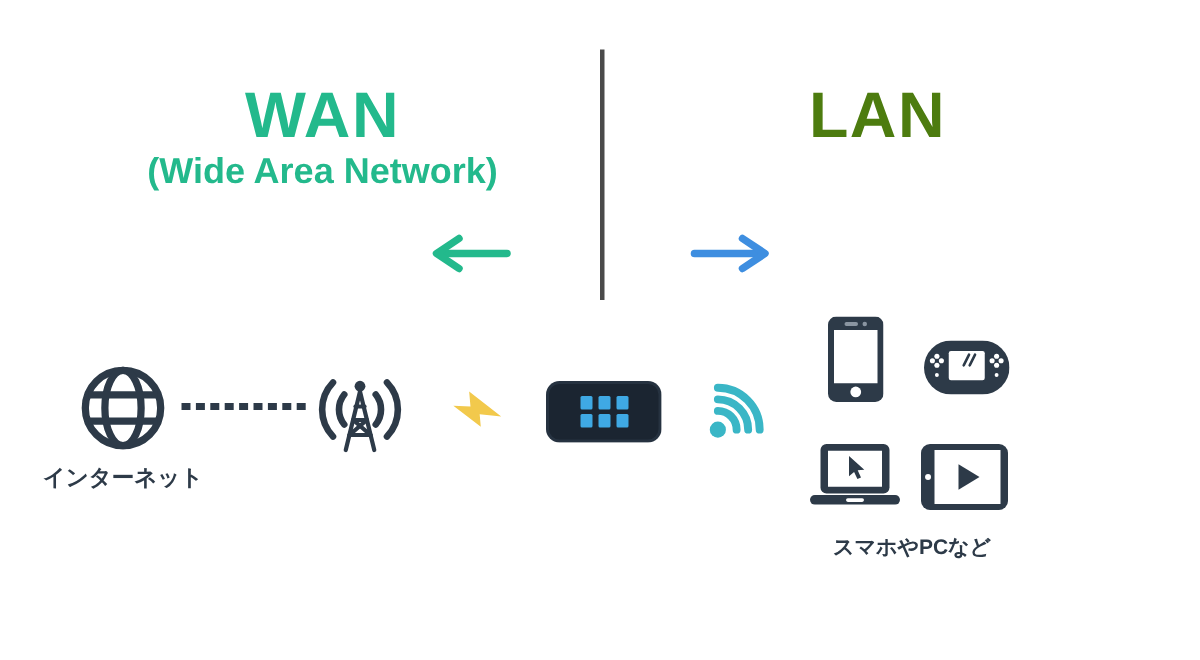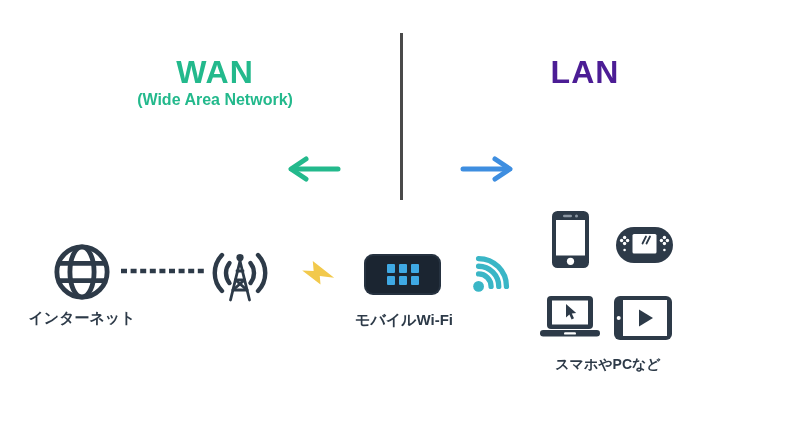--- a/index.html
+++ b/index.html
@@ -3,24 +3,24 @@
 <meta charset="utf-8">
 <style>
   html,body{margin:0;padding:0;background:#fff;}
   .canvas{
     position:relative;width:800px;height:440px;background:#fff;overflow:hidden;
     font-family:"Liberation Sans","DejaVu Sans",sans-serif;
   }
   .abs{position:absolute;}
   
   .half{position:absolute;top:56px;width:400px;text-align:center;}
-  .half .title{margin:0;font-size:32px;font-weight:bold;line-height:1.0;letter-spacing:1px;}
-  .half .subtitle{margin:3px 0 0 0;font-size:16px;font-weight:bold;line-height:1.1;}
+  .half .title{margin:0;font-size:43px;font-weight:bold;line-height:1.0;letter-spacing:1px;}
+  .half .subtitle{margin:3px 0 0 0;font-size:24px;font-weight:bold;line-height:1.1;}
   .wan-sec{left:15px;color:#23b98c;}
-  .lan-sec{left:385px;color:#4c1d95;}
+  .lan-sec{left:385px;color:#4d7c0f;}
   .divider{left:400px;top:33px;width:2.5px;height:167px;background:#4a4a4a;}
   
   .node-label{
     position:absolute;font-weight:bold;color:#2d3a48;font-size:15px;
     text-align:center;white-space:nowrap;
   }
   .lbl-internet{left:14px;top:309px;width:136px;}
   .lbl-base{left:192px;top:308px;width:100px;}
   .lbl-router{left:334px;top:311px;width:140px;}
   .lbl-devices{left:528px;top:356px;width:160px;font-size:14px;}
@@ -112,21 +112,20 @@
       <div class="router-col">
           <div class="router-seg"></div>
           <div class="router-seg"></div>
         </div>
       <div class="router-col">
           <div class="router-seg"></div>
           <div class="router-seg"></div>
         </div>
     </div>
   </div>
-  <div class="node-label lbl-router">モバイルWi-Fi</div>
 
   <svg class="abs" style="left:468px;top:247px;" width="50" height="50" viewBox="0 0 52 52">
     <g fill="none" stroke="#3ab6c6" stroke-width="5.5" stroke-linecap="round">
       <path d="M11 28 A13 13 0 0 1 24 41"></path>
       <path d="M11 20 A21 21 0 0 1 32 41"></path>
       <path d="M11 12 A29 29 0 0 1 40 41"></path>
     </g>
     <circle cx="11" cy="41" r="5.6" fill="#3ab6c6"></circle>
   </svg>
 

